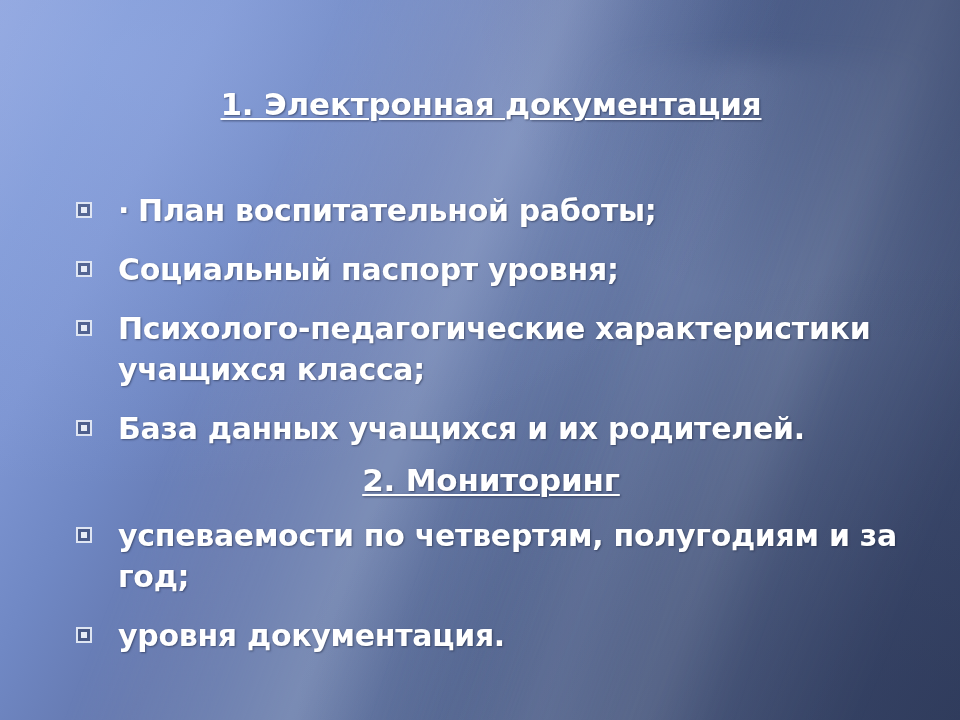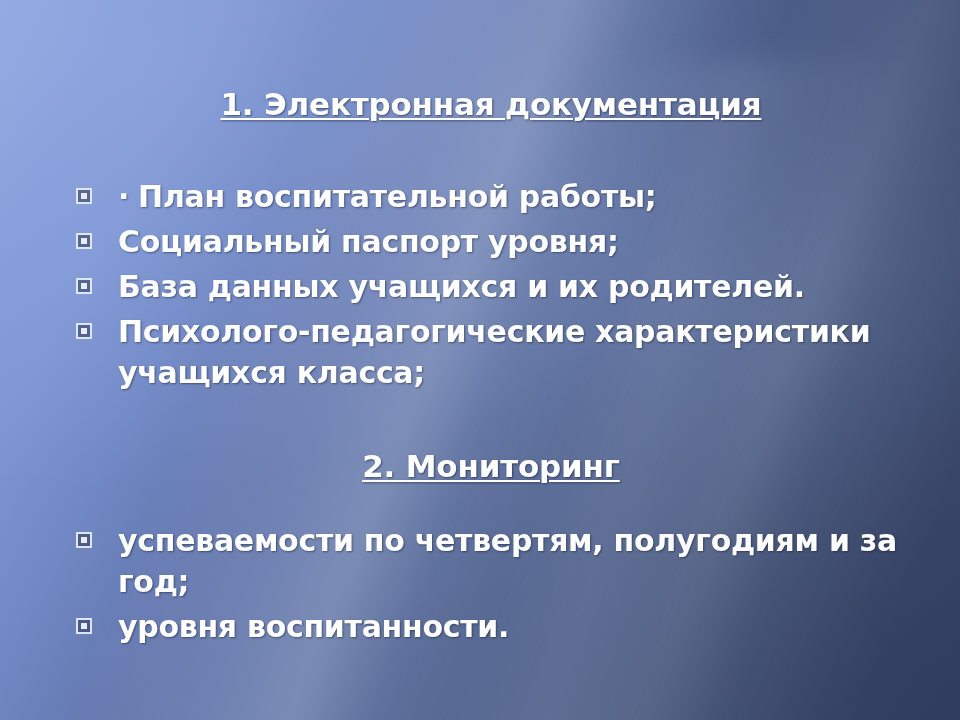--- a/index.html
+++ b/index.html
@@ -107,38 +107,38 @@
     letter-spacing: -0.2px;
     text-shadow: 1px 1px 2px rgba(20,28,52,0.55);
   }
   .heading span.u {
     text-decoration: underline;
     text-underline-offset: 3px;
     text-decoration-thickness: 2px;
   }
 
   #heading-1 { top: 88px; }
-  #heading-2 { top: 450px; }
+  #heading-2 { top: 464px; }
 
   .bullet-list {
     position: absolute;
     left: 0;
     width: 960px;
     margin: 0;
     padding: 0;
     list-style: none;
   }
   #list-1 { top: 172px; }
-  #list-2 { top: 516px; }
+  #list-2 { top: 497px; }
 
   .bullet-item {
     position: relative;
     padding-left: 118px;
     padding-right: 62px;
-    margin: 4px 0 3px 0;
+    margin: 18px 0 3px 0;
     color: #ffffff;
     font-weight: bold;
     font-size: 30px;
     line-height: 41px;
     letter-spacing: -0.3px;
     text-shadow: 1px 1px 2px rgba(20,28,52,0.5);
   }
 
   
   .marker {
@@ -184,37 +184,37 @@
       <li class="bullet-item">
         <span class="marker"></span>
         <span class="lead-dot">·</span><span>План воспитательной работы;</span>
       </li>
       <li class="bullet-item">
         <span class="marker"></span>
         <span>Социальный паспорт уровня;</span>
       </li>
       <li class="bullet-item">
         <span class="marker"></span>
+        <span>Психолого-педагогические характеристики учащихся  класса;</span>
+      </li>
+      <li class="bullet-item">
+        <span class="marker"></span>
         <span>База данных учащихся  и их родителей.</span>
-      </li>
-      <li class="bullet-item">
-        <span class="marker"></span>
-        <span>Психолого-педагогические характеристики учащихся  класса;</span>
       </li>
     </ul>
 
     <div class="heading" id="heading-2">
       <span class="u">2. Мониторинг</span>
     </div>
 
     <ul class="bullet-list" id="list-2">
       <li class="bullet-item">
         <span class="marker"></span>
         <span>успеваемости по четвертям, полугодиям и за год;</span>
       </li>
       <li class="bullet-item">
         <span class="marker"></span>
-        <span>уровня воспитанности.</span>
+        <span>уровня документация.</span>
       </li>
     </ul>
 
   </div>
 </div>
 
 </body></html>

